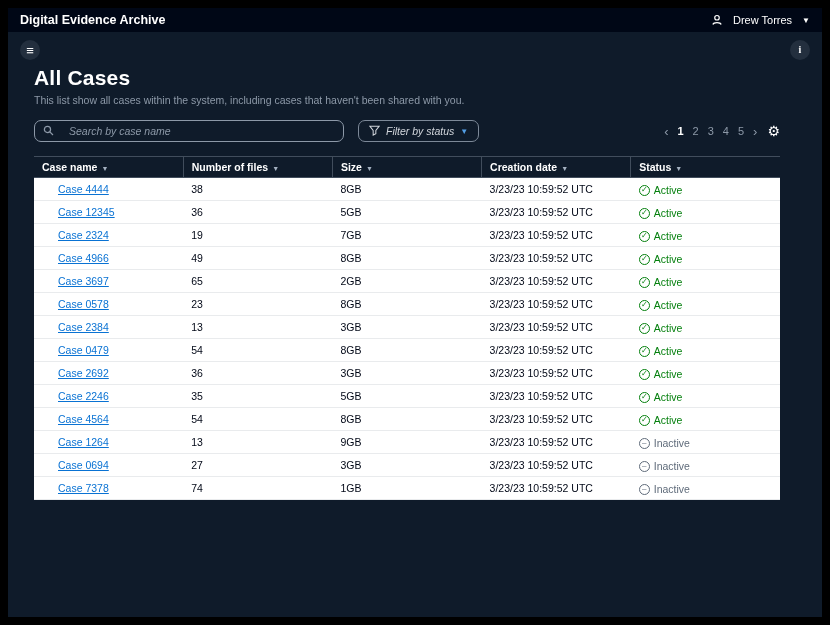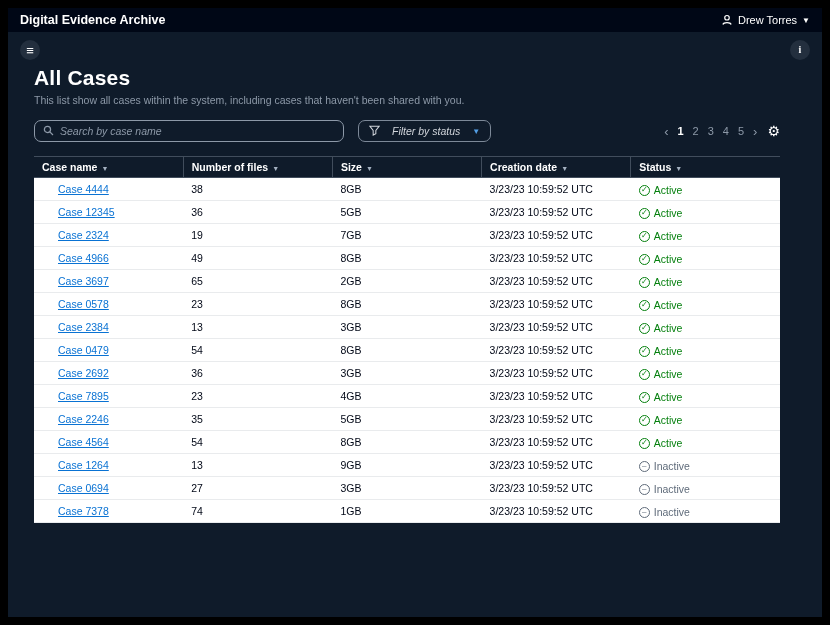--- a/index.html
+++ b/index.html
@@ -6,43 +6,43 @@
   html,body { width: 830px; height: 625px; background:#000; }
   body { font-family: "Liberation Sans", sans-serif; }
 
   .frame { width: 830px; height: 625px; background:#000; padding: 8px; }
   .app { width: 100%; height: 100%; background:#0f1b2a; overflow: hidden; display:flex; flex-direction:column; }
 
   
   .topbar { background:#000716; color:#fff; height:24px; display:flex; align-items:center;
             justify-content:space-between; padding:0 12px; flex:0 0 auto; }
   .topbar .title { font-size:12.5px; font-weight:bold; }
-  .user { display:flex; align-items:center; gap:5px; font-size:11px; cursor:pointer; }
+  .user { display:flex; align-items:center; gap:10px; font-size:11px; cursor:pointer; }
   .user svg { display:block; }
   .caret { font-size:8px; color:#fff; }
 
   
   .navrow { display:flex; justify-content:space-between; align-items:center; padding:8px 12px 0 12px; }
   .circle-btn { width:20px; height:20px; border-radius:50%; background:#232f3e; border:none;
                 color:#fff; display:flex; align-items:center; justify-content:center; cursor:pointer; }
   .circle-btn .glyph { font-size:13px; line-height:1; color:#fff; }
   .circle-btn .info-glyph { font-size:10px; font-weight:bold; font-family:"Liberation Serif", serif; }
 
   main { padding: 6px 42px 0 26px; flex:1 1 auto; }
   h1 { color:#fff; font-size:21px; font-weight:bold; letter-spacing:.2px; }
   .subtitle { color:#8d99a8; font-size:10.5px; margin-top:4px; }
 
   
   .controls { display:flex; align-items:center; margin-top:14px; }
-  .search { display:flex; align-items:center; gap:6px; width:310px; height:22px;
+  .search { display:flex; align-items:center; gap:15px; width:310px; height:22px;
             border:1px solid #8d99a8; border-radius:7px; padding:0 8px; background:#0f1b2a; }
   .search input { flex:1; background:transparent; border:none; outline:none; color:#d1d5db;
                   font-size:10.5px; font-style:italic; font-family:"Liberation Sans", sans-serif; }
   .search input::placeholder { color:#8d99a8; font-style:italic; }
-  .filter-btn { display:flex; align-items:center; gap:12px; height:22px; margin-left:14px;
+  .filter-btn { display:flex; align-items:center; gap:6px; height:22px; margin-left:14px;
                 border:1px solid #7d8998; border-radius:7px; background:#0f1b2a; color:#d1d5db;
                 font-size:10.5px; font-style:italic; padding:0 10px; cursor:pointer;
                 font-family:"Liberation Sans", sans-serif; }
   .filter-btn .caret { color:#539fe5; }
   .spacer { flex:1; }
 
   .pagination { display:flex; align-items:center; gap:9px; color:#8d99a8; font-size:11px; }
   .pg-btn { background:none; border:none; color:#8d99a8; font-size:13px; cursor:pointer; line-height:1; }
   .page-num { background:none; border:none; color:#8d99a8; font-size:11px; cursor:pointer; }
   .page-num.current { color:#fff; font-weight:bold; }
@@ -271,32 +271,20 @@
     <td>3GB</td>
     <td>3/23/23 10:59:52 UTC</td>
     <td>
       <span class="status active">
         <span class="status-icon">✓</span>
         <span>Active</span>
       </span>
     </td>
   </tr>
 
-  <tr>
-    <td><a class="case-link">Case 7895</a></td>
-    <td>23</td>
-    <td>4GB</td>
-    <td>3/23/23 10:59:52 UTC</td>
-    <td>
-      <span class="status active">
-        <span class="status-icon">✓</span>
-        <span>Active</span>
-      </span>
-    </td>
-  </tr>
 
   <tr>
     <td><a class="case-link">Case 2246</a></td>
     <td>35</td>
     <td>5GB</td>
     <td>3/23/23 10:59:52 UTC</td>
     <td>
       <span class="status active">
         <span class="status-icon">✓</span>
         <span>Active</span>

